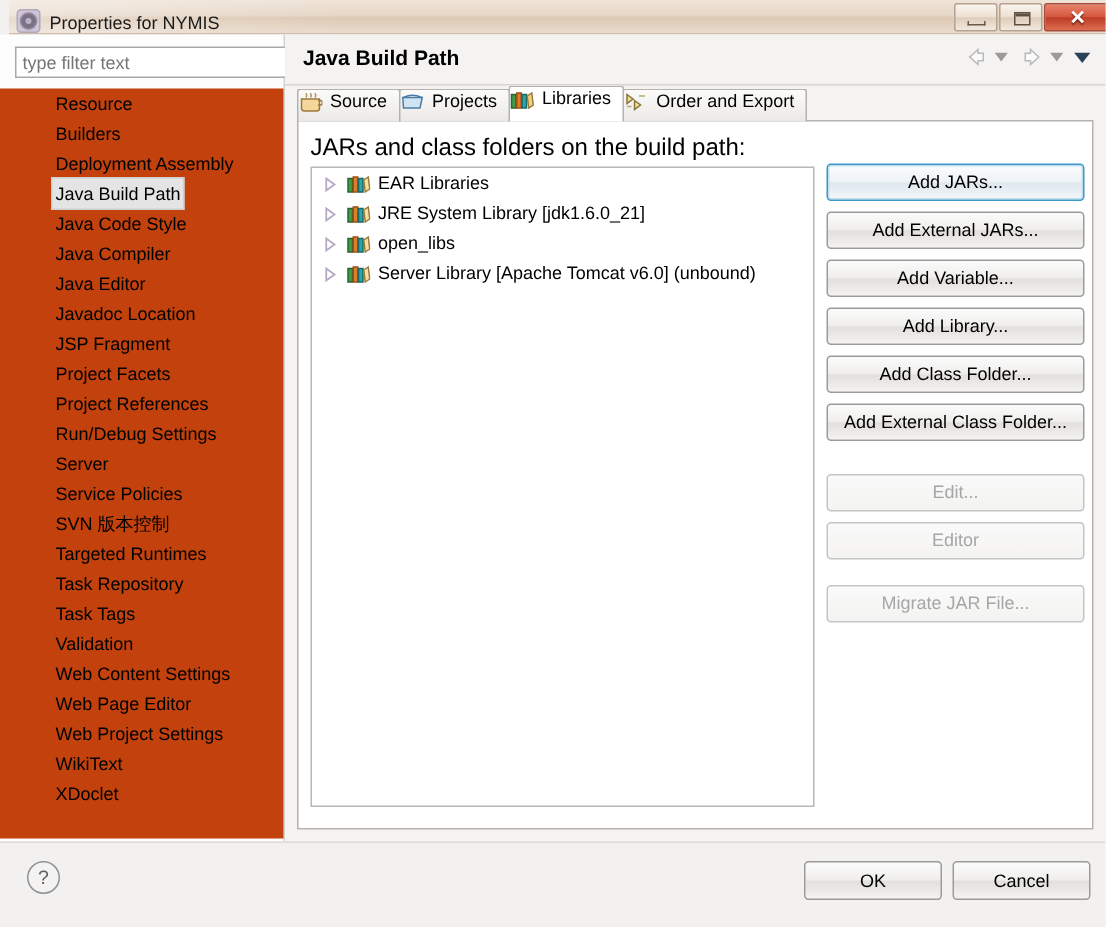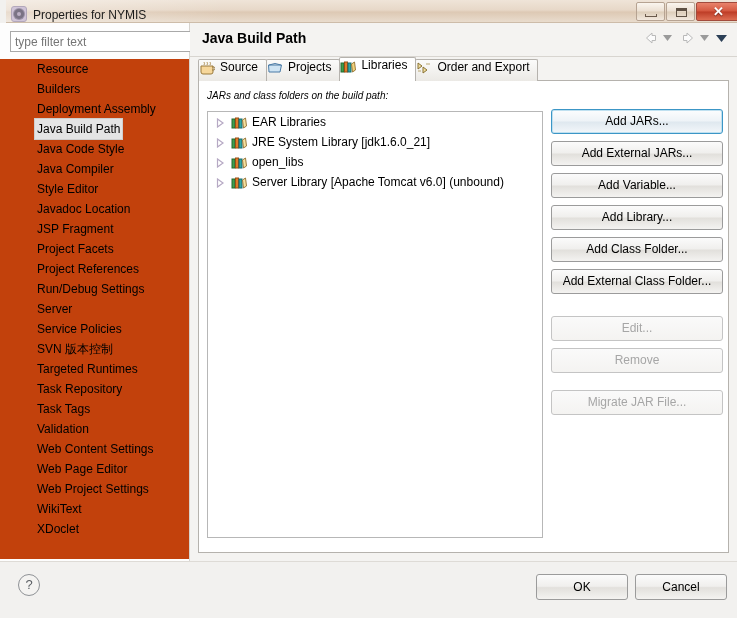--- a/index.html
+++ b/index.html
@@ -283,24 +283,23 @@
     left: 8px; top: 57px;
     width: 531px;
     height: 473px;
     background: #ffffff;
     border: 1px solid #b5b2ad;
     box-sizing: border-box;
   }
   #list-caption {
     position: absolute;
     left: 8px; top: 9px;
-    font-size: 10px;
+    font-size: 16px;
     color: #000;
     white-space: nowrap;
-    font-style: italic;
   }
   #lib-tree {
     position: absolute;
     left: 8px; top: 30px;
     width: 336px;
     height: 427px;
     border: 1px solid #b7b7b7;
     background: #ffffff;
     box-sizing: border-box;
     overflow: hidden;
@@ -439,21 +438,21 @@
 
     <div id="left-pane">
       <input id="filter-input" type="text" placeholder="type filter text" style="">
       <div id="nav-tree">
           <div class="nav-item"><span class="nav-label">Resource</span></div>
           <div class="nav-item"><span class="nav-label">Builders</span></div>
           <div class="nav-item"><span class="nav-label">Deployment Assembly</span></div>
           <div class="nav-item selected"><span class="nav-label">Java Build Path</span></div>
           <div class="nav-item"><span class="nav-label">Java Code Style</span></div>
           <div class="nav-item"><span class="nav-label">Java Compiler</span></div>
-          <div class="nav-item"><span class="nav-label">Style Editor</span></div>
+          <div class="nav-item"><span class="nav-label">Java Editor</span></div>
           <div class="nav-item"><span class="nav-label">Javadoc Location</span></div>
           <div class="nav-item"><span class="nav-label">JSP Fragment</span></div>
           <div class="nav-item"><span class="nav-label">Project Facets</span></div>
           <div class="nav-item"><span class="nav-label">Project References</span></div>
           <div class="nav-item"><span class="nav-label">Run/Debug Settings</span></div>
           <div class="nav-item"><span class="nav-label">Server</span></div>
           <div class="nav-item"><span class="nav-label">Service Policies</span></div>
           <div class="nav-item"><span class="nav-label">SVN 版本控制</span></div>
           <div class="nav-item"><span class="nav-label">Targeted Runtimes</span></div>
           <div class="nav-item"><span class="nav-label">Task Repository</span></div>
@@ -612,21 +611,21 @@
             </div>
           </div>
         <div id="action-buttons">
             <button class="act-btn focused">Add JARs...</button>
             <button class="act-btn">Add External JARs...</button>
             <button class="act-btn">Add Variable...</button>
             <button class="act-btn">Add Library...</button>
             <button class="act-btn">Add Class Folder...</button>
             <button class="act-btn">Add External Class Folder...</button>
             <button class="act-btn disabled gap-top" disabled="">Edit...</button>
-            <button class="act-btn disabled" disabled="">Remove</button>
+            <button class="act-btn disabled" disabled="">Editor</button>
             <button class="act-btn disabled gap-top2" disabled="">Migrate JAR File...</button>
           </div>
       </div>
 
     </div>
 
     <div id="footer">
       <div id="help-button">?</div>
       <button id="ok-button" class="footer-btn">OK</button>
       <button id="cancel-button" class="footer-btn">Cancel</button>

